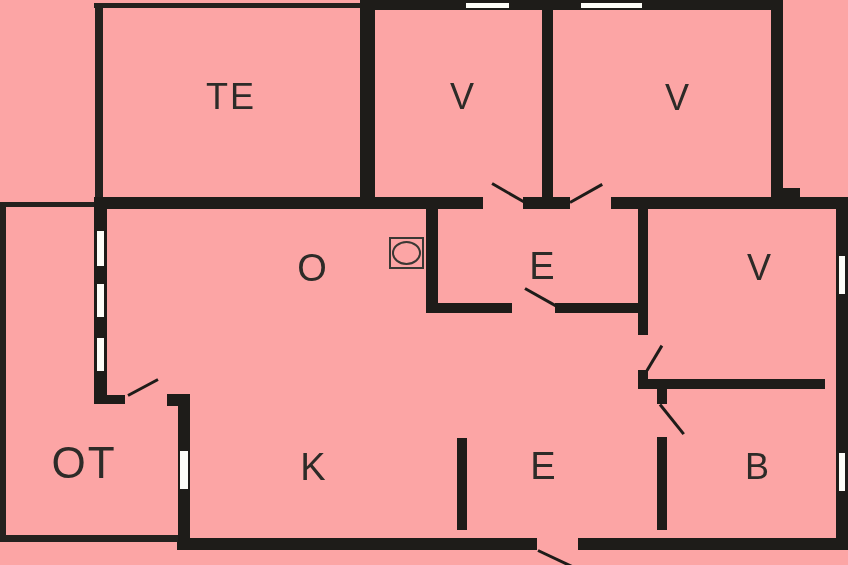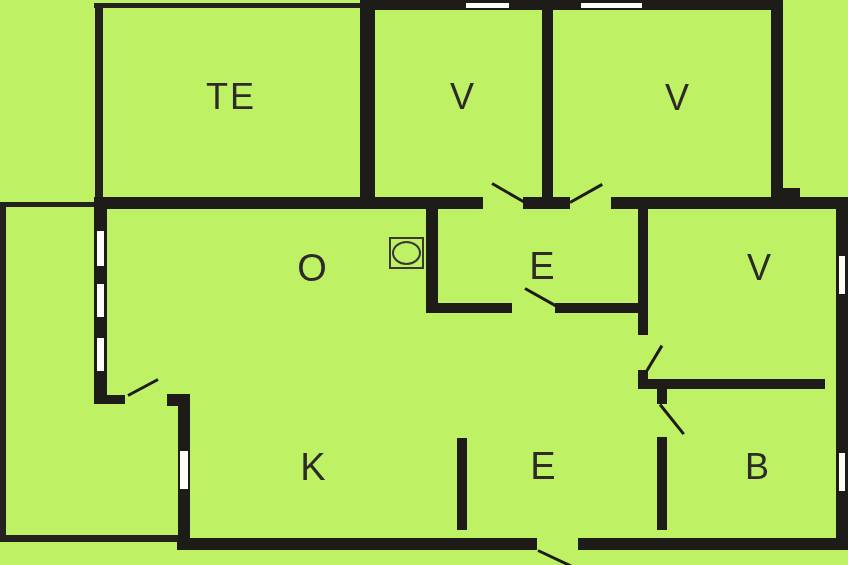--- a/index.html
+++ b/index.html
@@ -43,21 +43,21 @@
     left: 1px;
     top: 2px;
     right: 1px;
     bottom: 2px;
     border-radius: 50%;
   }
 </style>
 </head>
 <body>
 
-<div id="plan" style="width: 848px; height: 565px; background: #bef264; text-align: right;">
+<div id="plan" style="width: 848px; height: 565px; background: #fca5a5; text-align: right;">
     <div class="wall" style="left: 360px; top: 0px; width: 423px; height: 10px; background: rgb(30, 28, 25);"></div>
     <div class="wall" style="left: 360px; top: 0px; width: 15px; height: 209px; background: rgb(30, 28, 25);"></div>
     <div class="wall" style="left: 542px; top: 0px; width: 11px; height: 199px; background: rgb(30, 28, 25);"></div>
     <div class="wall" style="left: 771px; top: 0px; width: 12px; height: 209px; background: rgb(30, 28, 25);"></div>
     <div class="wall" style="left: 783px; top: 188px; width: 17px; height: 21px; background: rgb(30, 28, 25);"></div>
     <div class="wall" style="left: 94px; top: 197px; width: 389px; height: 12px; background: rgb(30, 28, 25);"></div>
     <div class="wall" style="left: 523px; top: 197px; width: 47px; height: 12px; background: rgb(30, 28, 25);"></div>
     <div class="wall" style="left: 611px; top: 197px; width: 237px; height: 12px; background: rgb(30, 28, 25);"></div>
     <div class="wall" style="left: 94px; top: 197px; width: 13px; height: 206px; background: rgb(30, 28, 25);"></div>
     <div class="wall" style="left: 94px; top: 395px; width: 31px; height: 9px; background: rgb(30, 28, 25);"></div>
@@ -97,16 +97,17 @@
     <div class="swing" style="left: 128px; top: 393.5px; width: 34px; background: rgb(30, 28, 25); transform: rotate(-0.489957rad);"></div>
     <div class="fixture" style="left: 389px; top: 237px; width: 35px; height: 32px; background: transparent; border: 2px solid rgb(58, 56, 52);">
       <div class="ellipse" style="border: 2px solid rgb(58, 56, 52);"></div>
     </div>
     <div class="room-label" style="left: 231px; top: 97px; font-size: 36px; color: rgb(45, 43, 40);">TE</div>
     <div class="room-label" style="left: 463px; top: 97px; font-size: 36px; color: rgb(45, 43, 40);">V</div>
     <div class="room-label" style="left: 678px; top: 98px; font-size: 36px; color: rgb(45, 43, 40);">V</div>
     <div class="room-label" style="left: 313px; top: 268px; font-size: 38px; color: rgb(45, 43, 40);">O</div>
     <div class="room-label" style="left: 543px; top: 266px; font-size: 38px; color: rgb(45, 43, 40);">E</div>
     <div class="room-label" style="left: 760px; top: 268px; font-size: 36px; color: rgb(45, 43, 40);">V</div>
+    <div class="room-label" style="left: 84px; top: 463px; font-size: 44px; color: rgb(45, 43, 40);">OT</div>
     <div class="room-label" style="left: 314px; top: 467px; font-size: 38px; color: rgb(45, 43, 40);">K</div>
     <div class="room-label" style="left: 544px; top: 466px; font-size: 38px; color: rgb(45, 43, 40);">E</div>
     <div class="room-label" style="left: 758px; top: 467px; font-size: 36px; color: rgb(45, 43, 40);">B</div>
   </div>
 
 </body></html>

